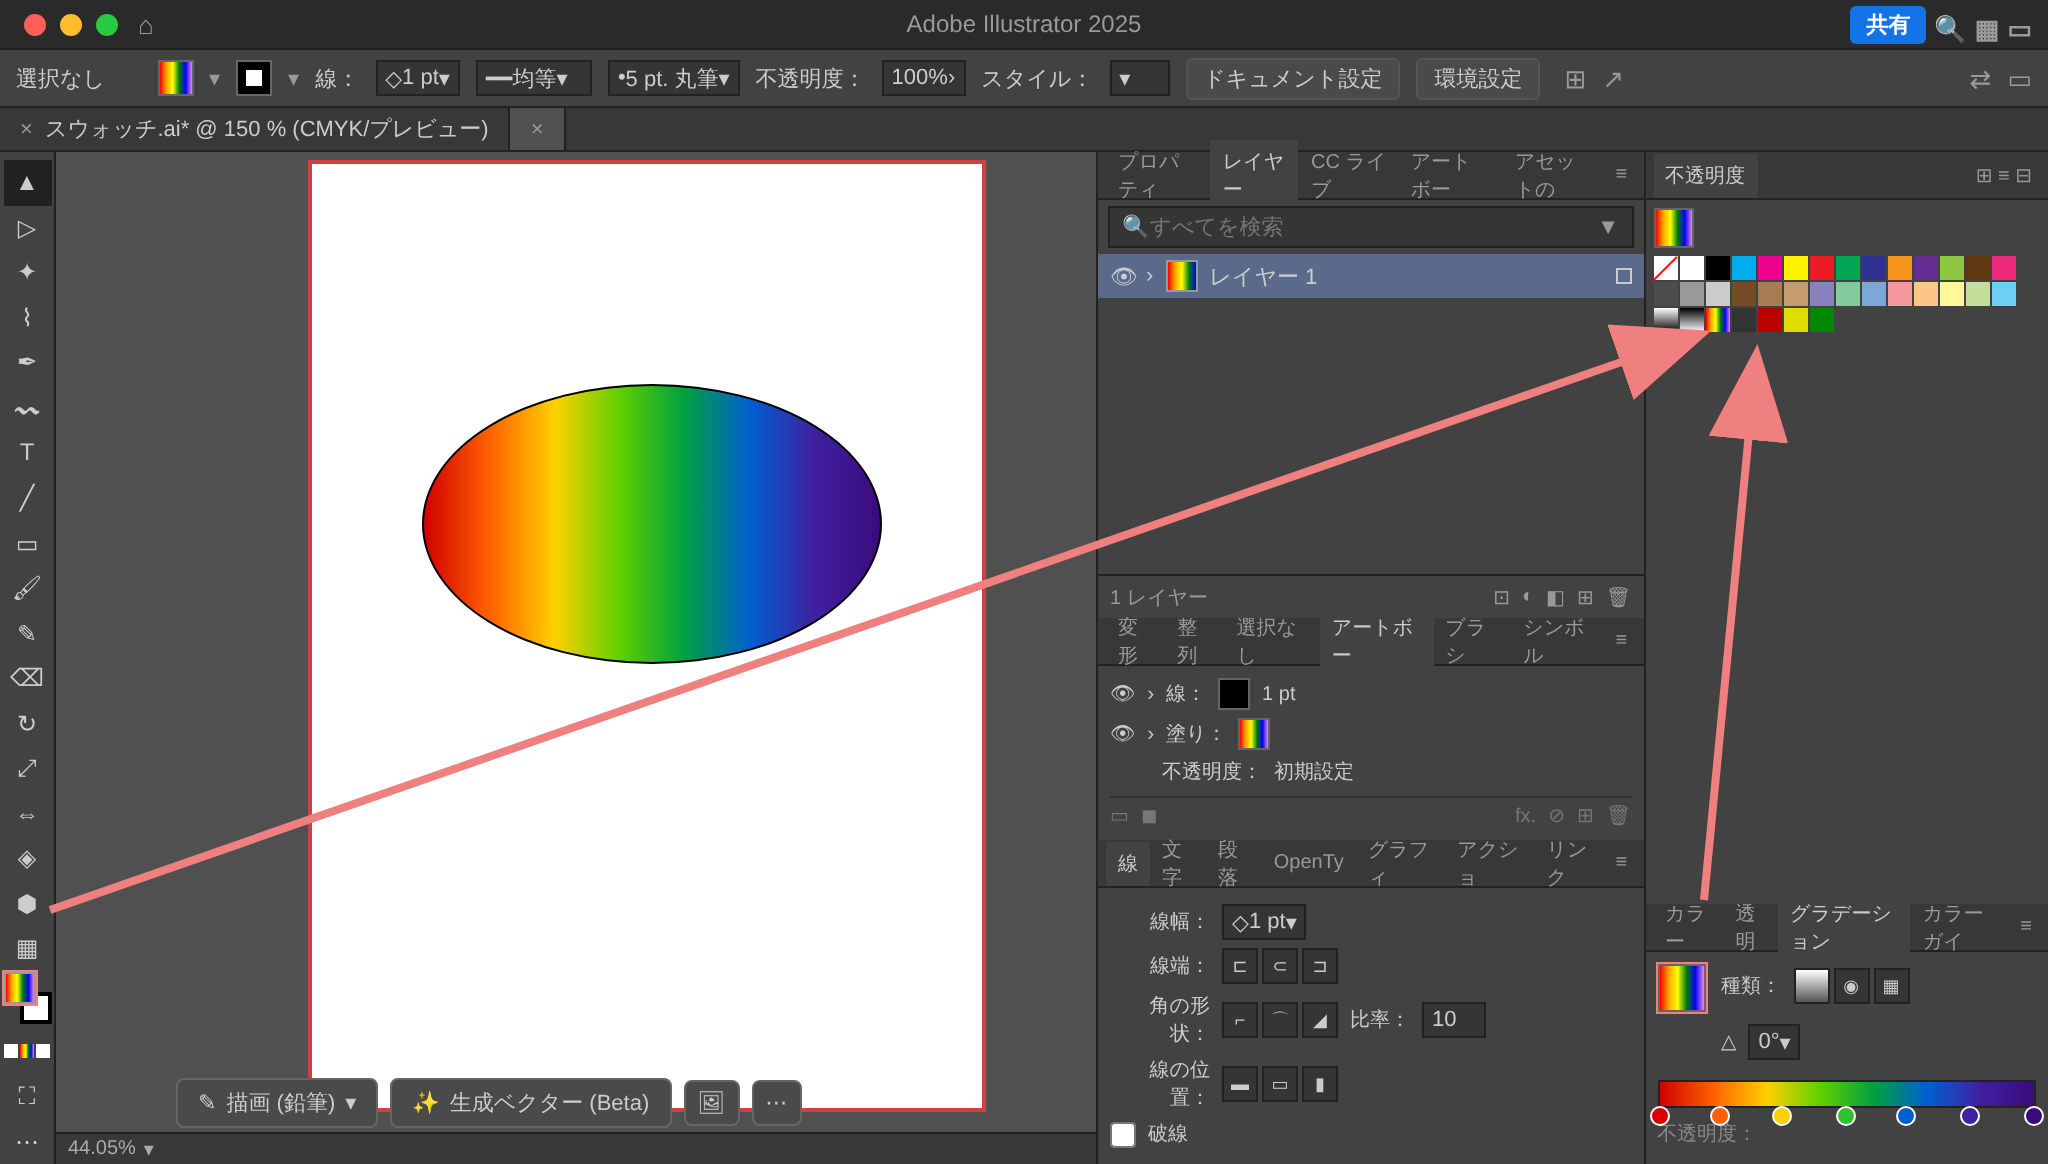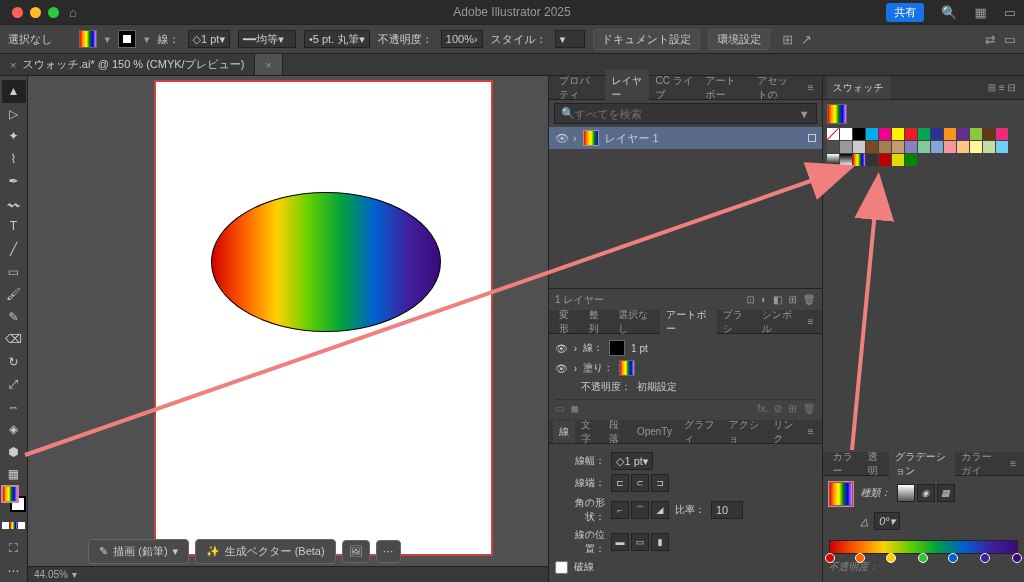--- a/index.html
+++ b/index.html
@@ -2,21 +2,21 @@
 <html><head>
 <meta charset="utf-8">
 <style>
 *{margin:0;padding:0;box-sizing:border-box;font-family:sans-serif;}
 body{background:#323232;width:1024px;height:582px;overflow:hidden;position:relative;color:#ccc;font-size:11px;}
 .titlebar{height:24px;background:#2a2a2a;display:flex;align-items:center;position:relative;}
 .traffic{display:flex;gap:7px;margin-left:12px;}
 .dot{width:11px;height:11px;border-radius:50%;}
 .red{background:#ff5f57;} .yellow{background:#ffbd2e;} .green{background:#28ca42;}
 .titlebar-title{position:absolute;left:50%;transform:translateX(-50%);color:#999;font-size:12px;}
-.titlebar-right{position:absolute;right:8px;display:flex;gap:17px;align-items:center;}
+.titlebar-right{position:absolute;right:8px;display:flex;gap:4px;align-items:flex-end;font-weight:bold;}
 .home-icon{color:#999;margin-left:10px;font-size:13px;}
 .share-btn{background:#1473e6;color:#fff;padding:2px 8px;border-radius:3px;font-size:11px;}
 .ticon{color:#999;font-size:13px;}
 
 .options-bar{height:30px;background:#424242;display:flex;align-items:center;padding:0 8px;gap:8px;border-top:1px solid #222;border-bottom:1px solid #222;}
 .opt-label{color:#ccc;font-size:11px;}
 .swatch{width:18px;height:18px;border:1px solid #666;display:inline-block;}
 .rainbow{background:linear-gradient(90deg,red,orange,yellow,green,blue,violet);}
 .opt-input{background:#353535;border:1px solid #222;color:#ccc;padding:1px 4px;width:45px;font-size:11px;height:18px;}
 .opt-drop{background:#353535;border:1px solid #222;color:#ccc;padding:1px 4px;font-size:11px;height:18px;display:flex;align-items:center;}
@@ -71,21 +71,21 @@
 .sp-btns{display:flex;gap:2px;}
 .sp-btn{width:18px;height:18px;background:#353535;border:1px solid #222;display:flex;align-items:center;justify-content:center;font-size:9px;}
 
 .swatches-panel{padding:4px;}
 .sw-header{display:flex;gap:4px;margin-bottom:4px;align-items:center;}
 .sw-grid{display:flex;flex-wrap:wrap;gap:1px;}
 .sw{width:12px;height:12px;}
 .sw.none{background:#fff;position:relative;}
 .sw.none::after{content:"";position:absolute;width:140%;height:1px;background:red;transform:rotate(-45deg);top:50%;left:-20%;}
 
-.gradient-panel{padding:6px;font-size:10px;font-style:italic;}
+.gradient-panel{padding:6px;font-size:10px;}
 .gr-preview{width:24px;height:24px;background:linear-gradient(90deg,red,orange,yellow,green,blue,violet);border:1px solid #666;outline:1.5px solid #f08080;}
 .gr-slider{height:14px;background:linear-gradient(90deg,#d00000,#ff6000,#ffd000,#60d000,#00a040,#0060d0,#4020a0,#3a0b7a);margin:8px 0 4px;position:relative;border:1px solid #222;}
 .gr-stop{position:absolute;bottom:-10px;width:10px;height:10px;border-radius:50%;border:1.5px solid #fff;transform:translateX(-50%);}
 svg.anno{position:absolute;top:0;left:0;pointer-events:none;}
 </style>
 </head>
 <body>
 
 <div class="titlebar">
   <div class="traffic">
@@ -301,21 +301,21 @@
           </div>
         <div class="sp-row">
             <input type="checkbox" style="">
             <span>破線</span>
           </div>
       </div>
     </div>
 
     <div class="panel-col" style="flex:0.85">
       <div class="panel-tabs">
-        <span class="ptab active">スウォッチ</span>
+        <span class="ptab active">不透明度</span>
         <span class="pmenu" style="margin-left:auto">⊞ ≡ ⊟</span>
       </div>
       <div class="swatches-panel">
         <div class="sw-header">
           <span class="swatch rainbow" style="width:20px;height:20px"></span>
         </div>
         <div class="sw-grid">
           <div class="sw none"></div>
           <div class="sw" style="background:#fff"></div>
           <div class="sw" style="background:#000"></div>

